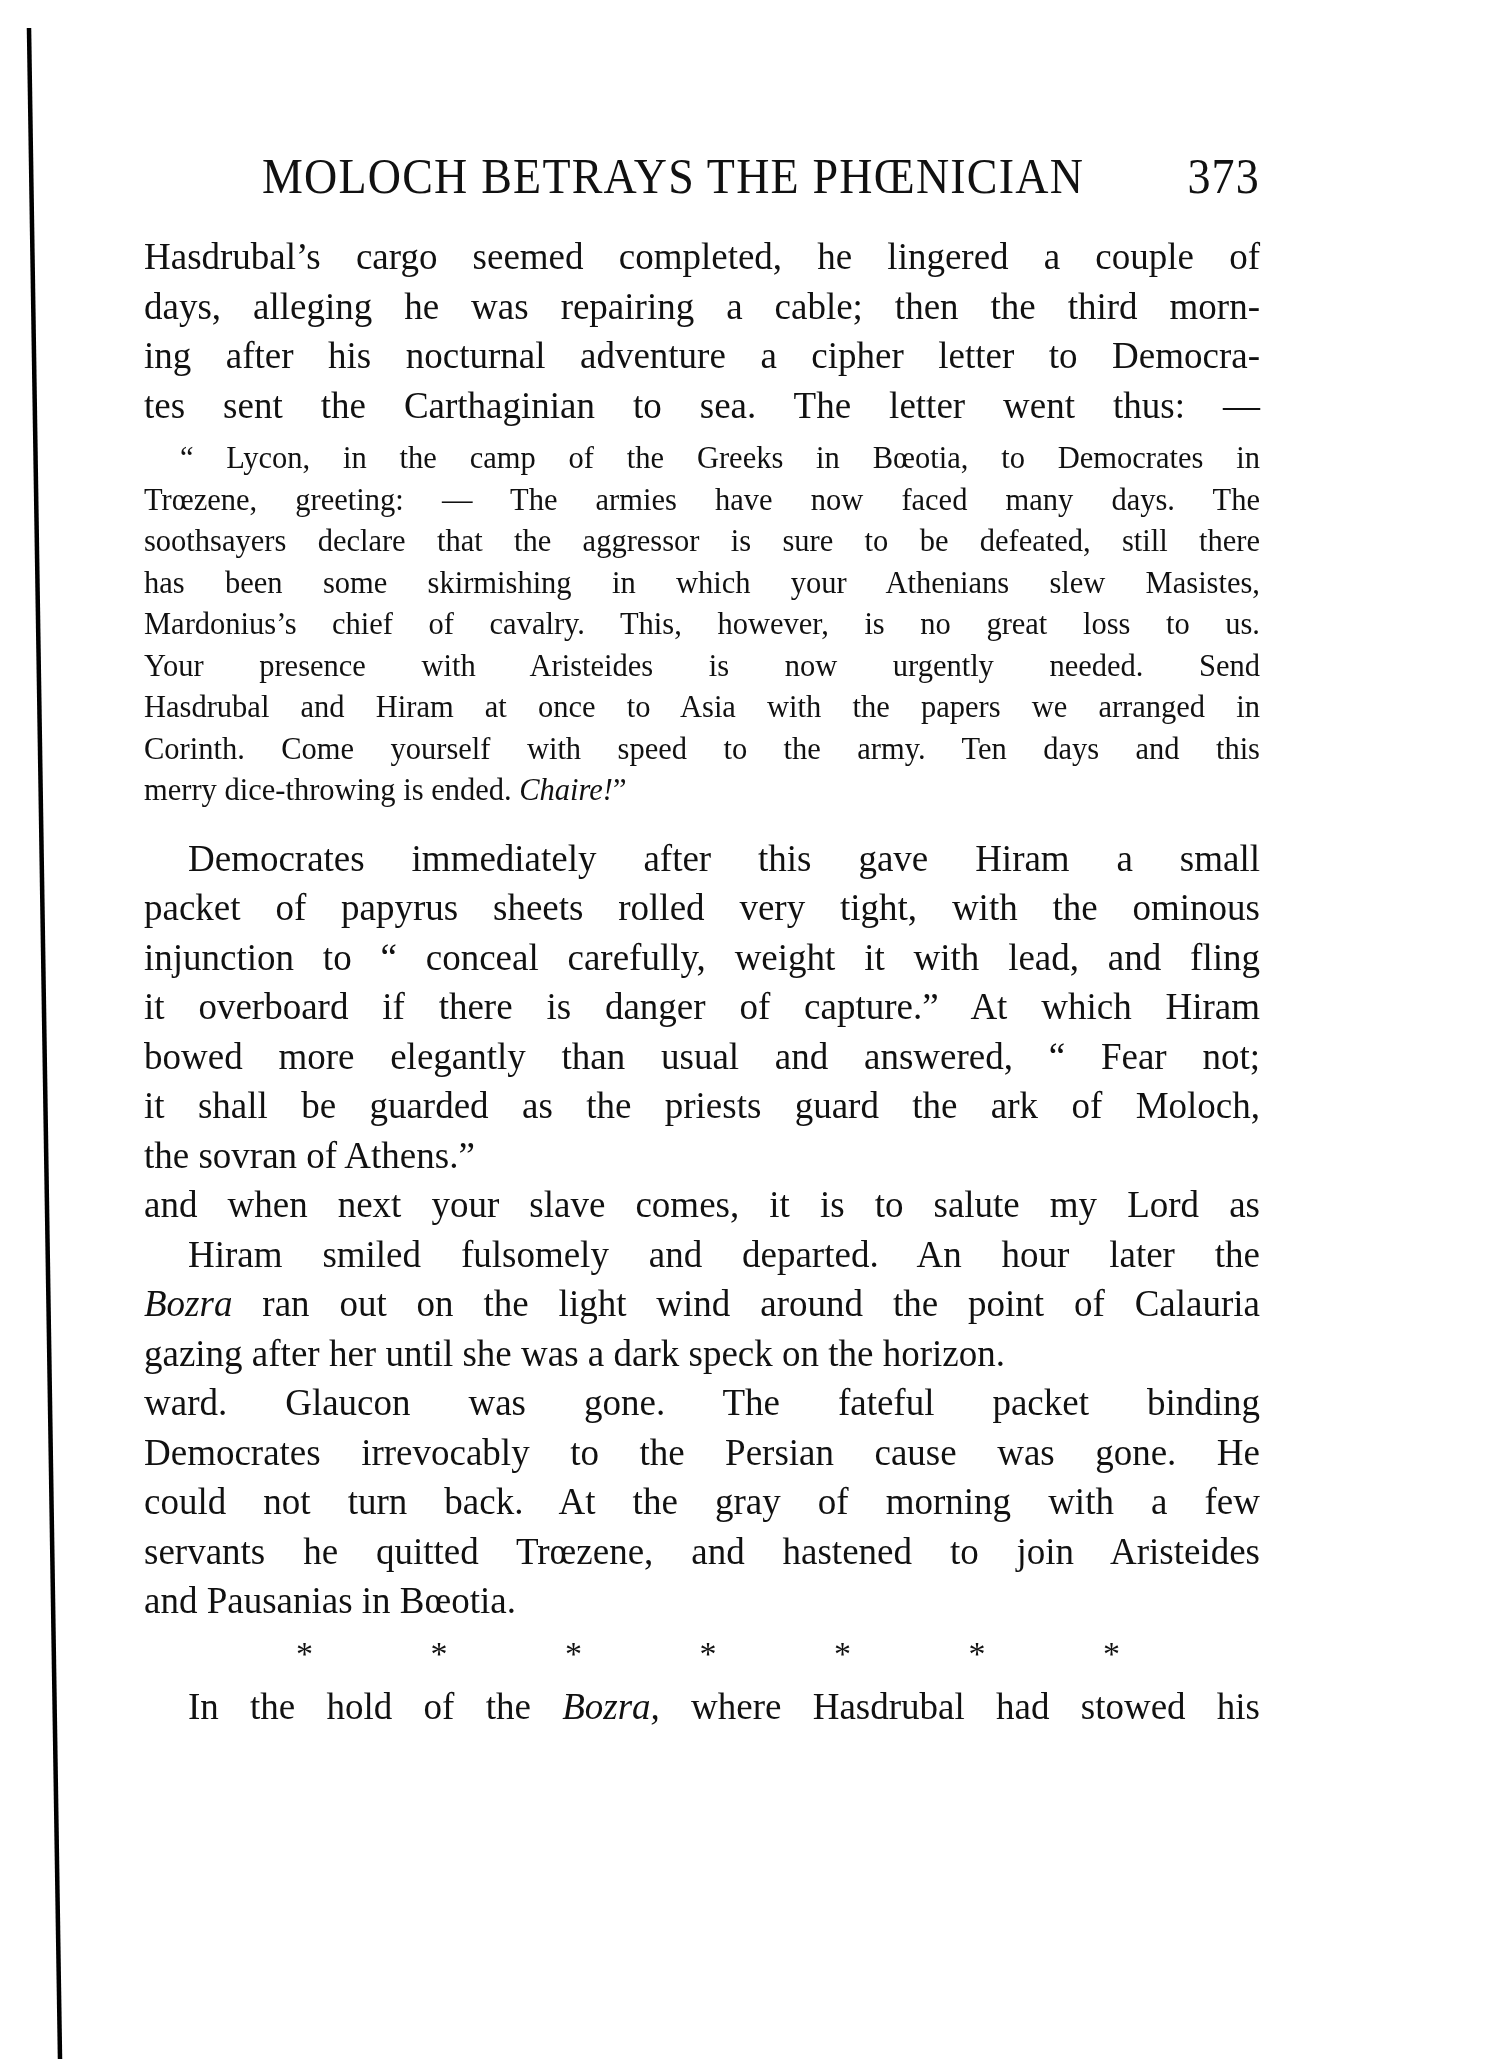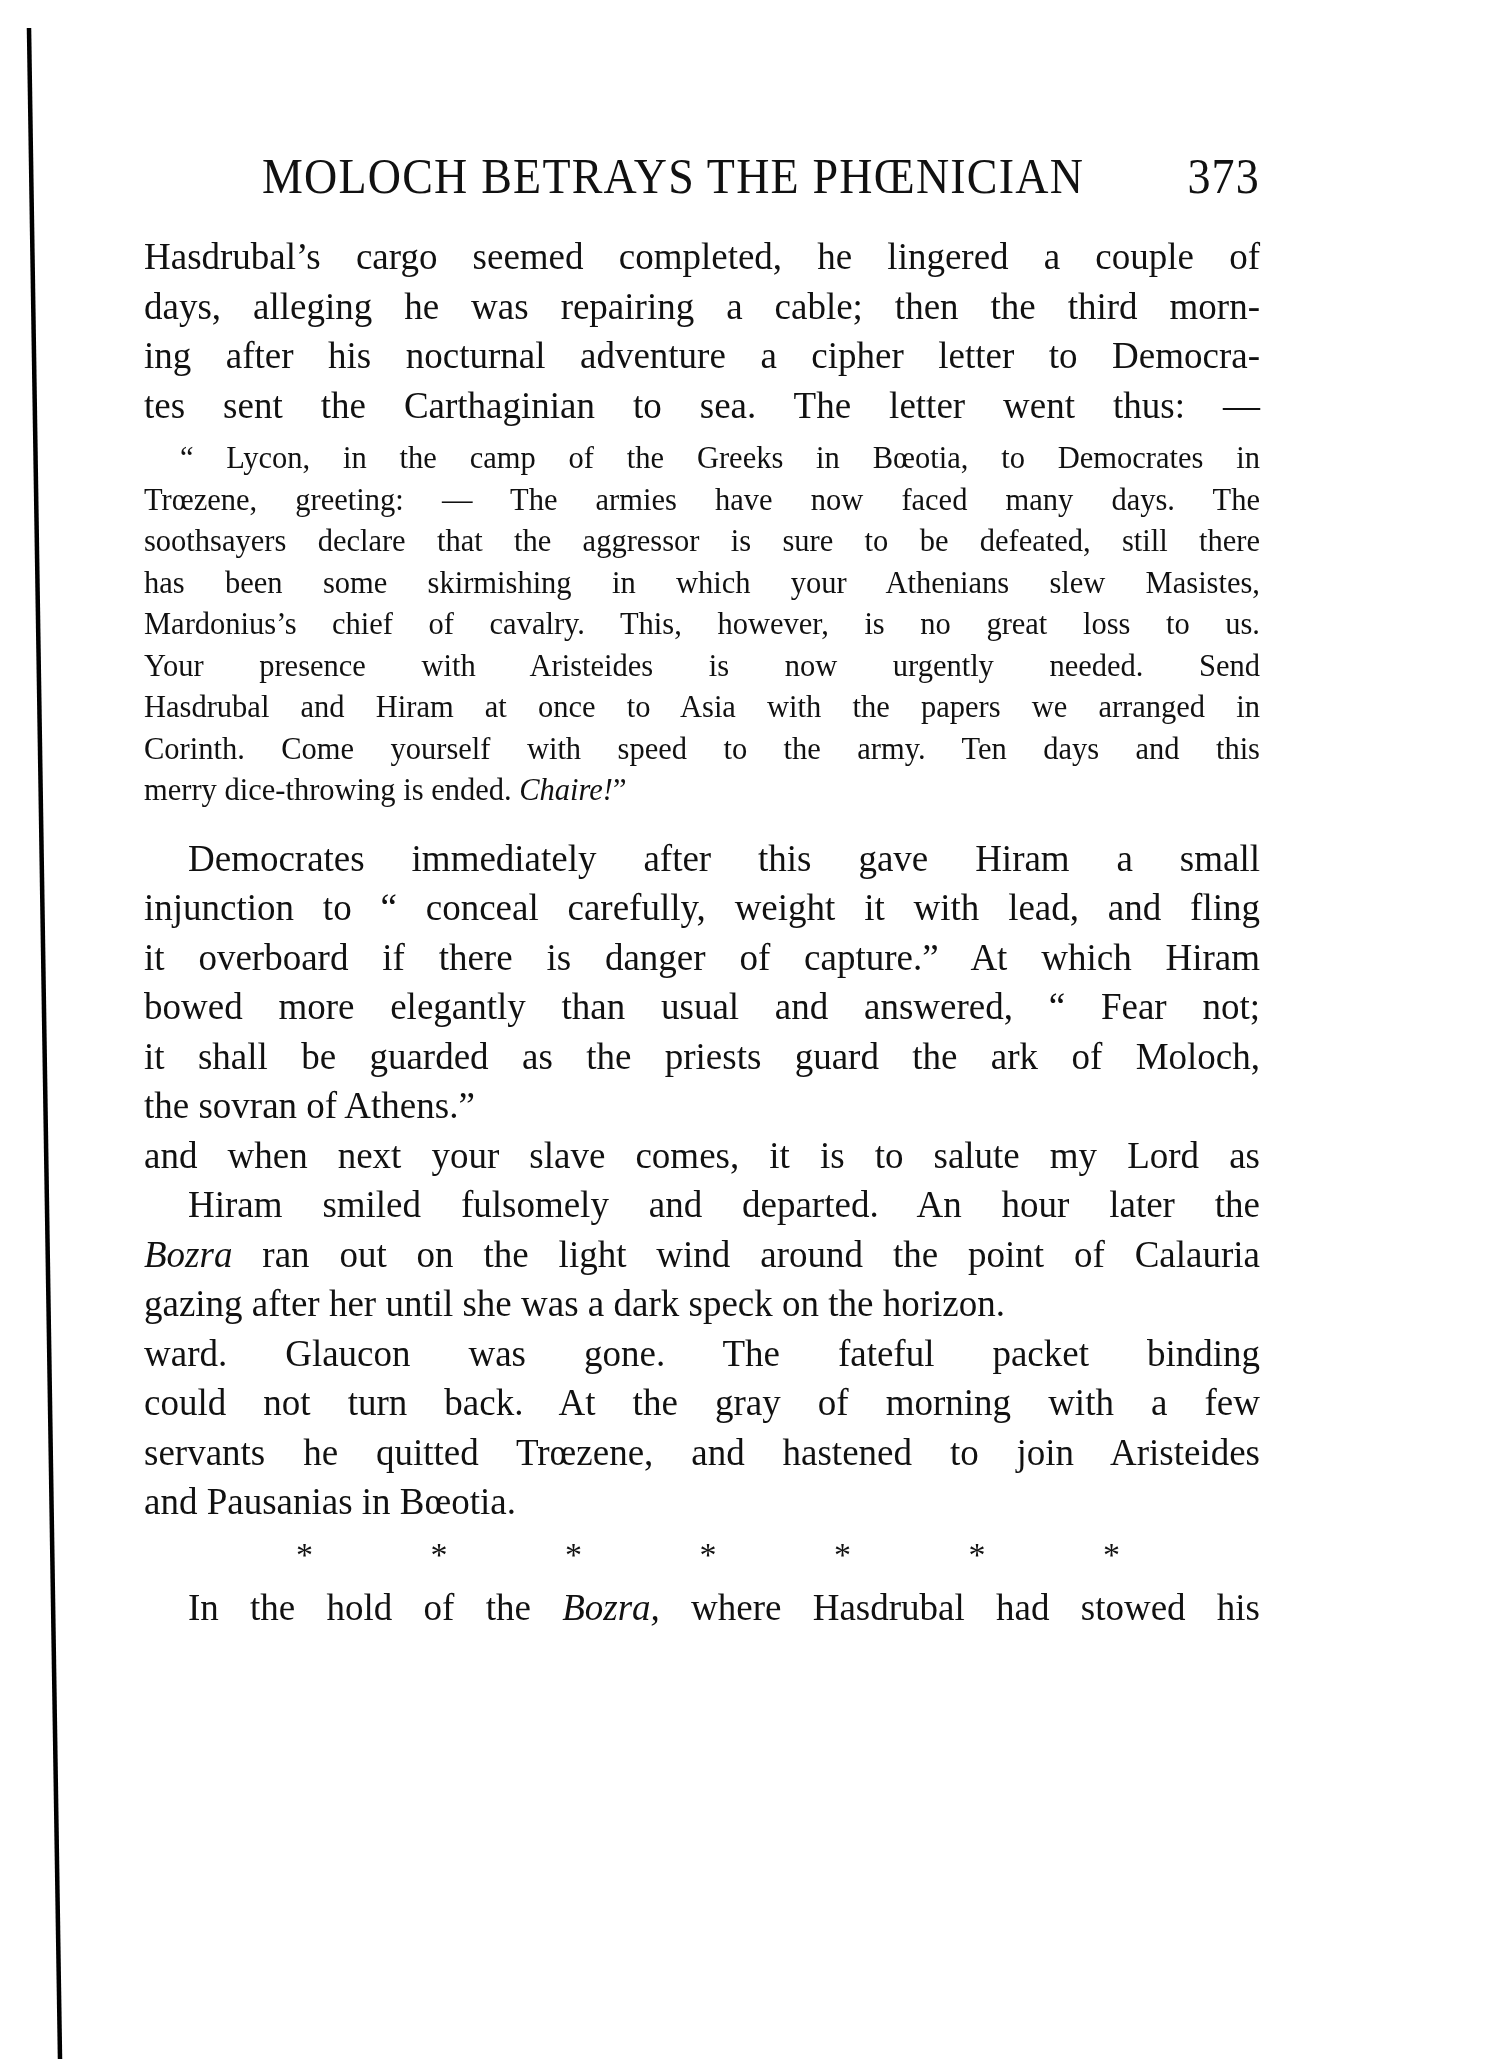--- a/index.html
+++ b/index.html
@@ -111,36 +111,38 @@
     <span class="line">has been some skirmishing in which your Athenians slew Masistes,</span>
     <span class="line">Mardonius’s chief of cavalry. This, however, is no great loss to us.</span>
     <span class="line">Your presence with Aristeides is now urgently needed. Send</span>
     <span class="line">Hasdrubal and Hiram at once to Asia with the papers we arranged in</span>
     <span class="line">Corinth. Come yourself with speed to the army. Ten days and this</span>
     <span class="line last"><span>merry dice-throwing is ended. </span><em>Chaire!</em><span>”</span></span>
   </div>
 
   <div>
     <span class="line indent">Democrates immediately after this gave Hiram a small</span>
+    <span class="line">packet of papyrus sheets rolled very tight, with the ominous</span>
     <span class="line">injunction to “ conceal carefully, weight it with lead, and fling</span>
     <span class="line">it overboard if there is danger of capture.” At which Hiram</span>
     <span class="line">bowed more elegantly than usual and answered, “ Fear not;</span>
     <span class="line">it shall be guarded as the priests guard the ark of Moloch,</span>
     <span class="line last">the sovran of Athens.”</span>
     <span class="line">and when next your slave comes, it is to salute my Lord as</span>
   </div>
 
   <div>
     <span class="line indent">Hiram smiled fulsomely and departed. An hour later the</span>
     <span class="line"><em>Bozra</em><span> ran out on the light wind around the point of Calauria</span></span>
     <span class="line last">gazing after her until she was a dark speck on the horizon.</span>
   </div>
 
   <div>
     <span class="line">ward. Glaucon was gone. The fateful packet binding</span>
+    <span class="line">Democrates irrevocably to the Persian cause was gone. He</span>
     <span class="line">could not turn back. At the gray of morning with a few</span>
     <span class="line">servants he quitted Trœzene, and hastened to join Aristeides</span>
     <span class="line last">and Pausanias in Bœotia.</span>
   </div>
 
   <div class="stars">
     <span>*</span>
     <span>*</span>
     <span>*</span>
     <span>*</span>

